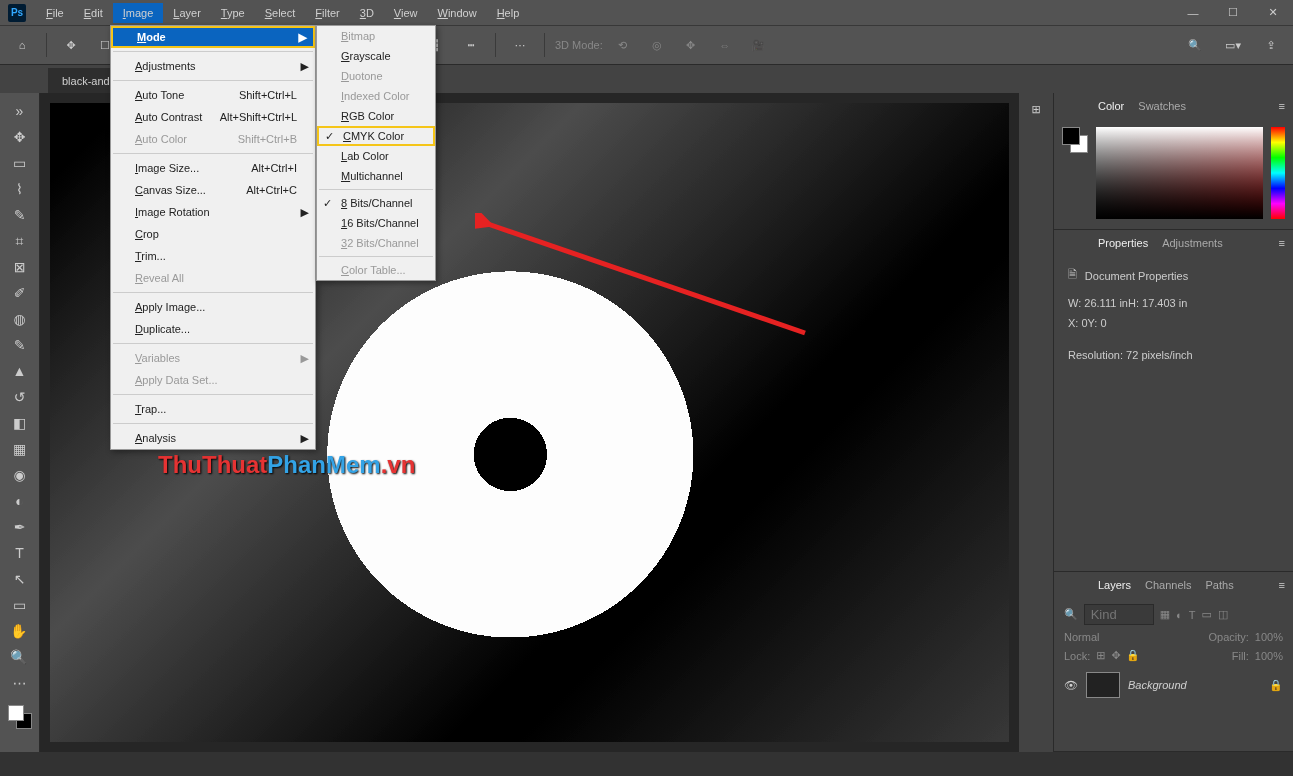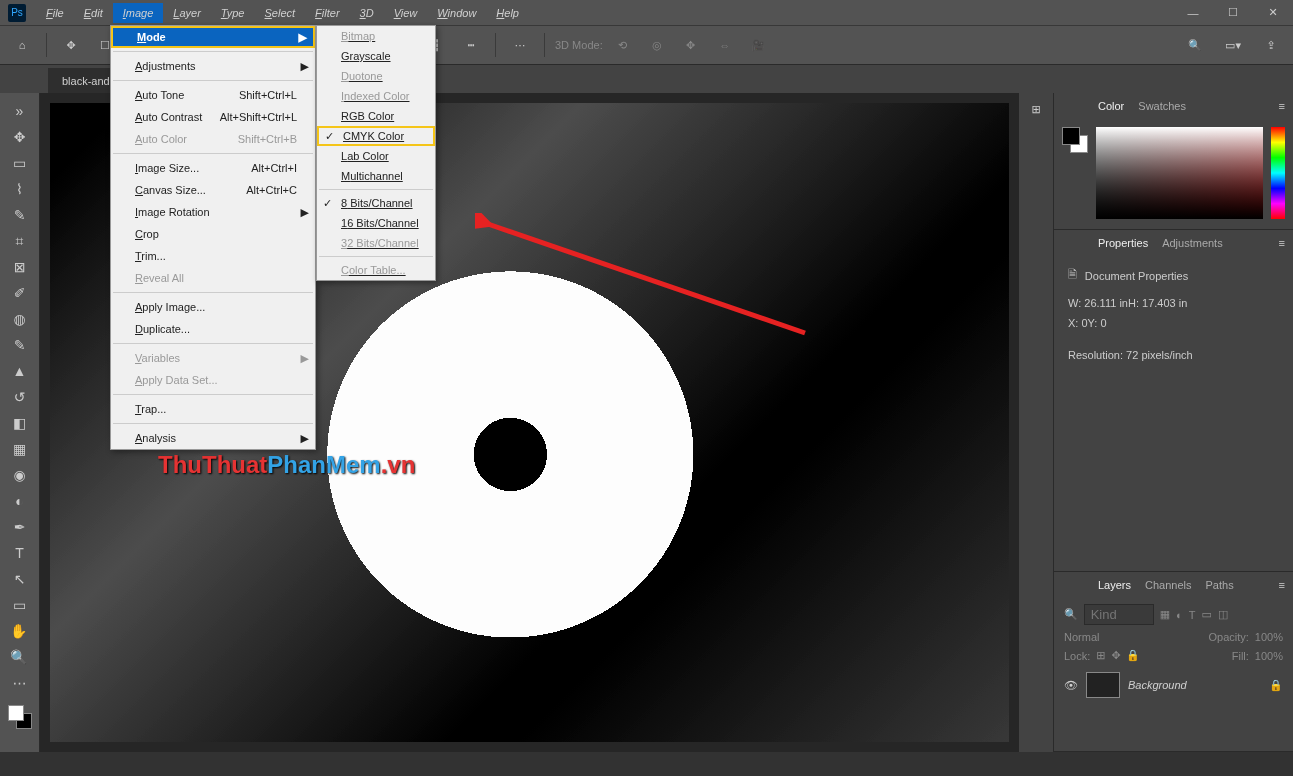--- a/index.html
+++ b/index.html
@@ -1,19 +1,19 @@
 <!DOCTYPE html>
 <html><head>
 <meta charset="utf-8">
 <style>
 * { box-sizing: border-box; margin: 0; padding: 0; font-family: 'Segoe UI', Tahoma, sans-serif; }
 body { background: #323232; color: #d0d0d0; font-size: 11px; overflow: hidden; width: 1293px; height: 776px; position: relative; }
 
 .menubar { height: 25px; background: #535353; display: flex; align-items: center; padding-left: 8px; }
-.ps-logo { width: 18px; height: 18px; background: #001c33; color: #31a8ff; font-size: 10px; font-weight: normal; display: flex; align-items: center; justify-content: center; border-radius: 2px; margin-right: 10px; }
+.ps-logo { width: 18px; height: 18px; background: #001c33; color: #31a8ff; font-size: 10px; font-weight: bold; display: flex; align-items: center; justify-content: center; border-radius: 2px; margin-right: 10px; }
 .menu-item { padding: 4px 10px; cursor: default; }
 .menu-item.active { background: #0a64bf; }
 .win-controls { margin-left: auto; display: flex; }
 .win-btn { width: 40px; height: 25px; display: flex; align-items: center; justify-content: center; color: #ccc; }
 
 .options-bar { height: 40px; background: #535353; border-top: 1px solid #383838; border-bottom: 1px solid #2a2a2a; display: flex; align-items: center; padding: 0 8px; gap: 6px; }
 .opt-btn { width: 28px; height: 28px; display: flex; align-items: center; justify-content: center; color: #ccc; }
 .opt-sep { width: 1px; height: 24px; background: #3a3a3a; margin: 0 4px; }
 .opt-right { margin-left: auto; display: flex; gap: 10px; align-items: center; }
 
@@ -34,21 +34,21 @@
 .watermark .p3 { color: #e63333; }
 .arrow { position: absolute; }
 
 .dropdown { position: absolute; top: 25px; left: 110px; width: 206px; background: #f0f0f0; color: #222; border: 1px solid #999; box-shadow: 2px 2px 6px rgba(0,0,0,.4); z-index: 20; }
 .dd-row { display: flex; align-items: center; height: 22px; padding: 0 18px 0 24px; position: relative; }
 .dd-row .sc { margin-left: auto; font-size: 11px; }
 .dd-row.disabled { color: #999; }
 .dd-row.hl { background: #0a64bf; color: #fff; border: 2px solid #f5c518; font-weight: bold; }
 .dd-row .arrow-r { position: absolute; right: 6px; }
 .dd-sep { height: 1px; background: #ccc; margin: 3px 2px; }
-.submenu { position: absolute; top: 25px; left: 316px; width: 120px; background: #f0f0f0; color: #222; border: 1px solid #999; box-shadow: 2px 2px 6px rgba(0,0,0,.4); z-index: 21; text-decoration: underline; }
+.submenu { position: absolute; top: 25px; left: 316px; width: 120px; background: #f0f0f0; color: #222; border: 1px solid #999; box-shadow: 2px 2px 6px rgba(0,0,0,.4); z-index: 21; }
 .sm-row { height: 20px; padding: 0 10px 0 24px; display: flex; align-items: center; position: relative; }
 .sm-row.disabled { color: #999; }
 .sm-row .chk { position: absolute; left: 6px; }
 .sm-row.boxed { border: 2px solid #f5c518; }
 .sm-sep { height: 1px; background: #ccc; margin: 3px 2px; }
 
 .right-panels { width: 240px; background: #535353; border-left: 1px solid #2a2a2a; display: flex; flex-direction: column; }
 .panel-mini { width: 34px; background: #434343; }
 .right-wrap { display: flex; }
 .panel { background: #434343; border-bottom: 1px solid #2a2a2a; }
@@ -74,21 +74,21 @@
 .layer-thumb { width: 34px; height: 26px; background: #222; border: 1px solid #888; }
 
 .statusbar { height: 24px; background: #535353; border-top: 1px solid #2a2a2a; display: flex; align-items: center; padding: 0 14px; font-size: 11px; gap: 20px; margin-top: 36px; }
 .u { text-decoration: underline; }
 </style>
 </head>
 <body>
 
 <div class="menubar">
   <div class="ps-logo">Ps</div>
-  <div id="menubar-items" style="display: flex; font-style: italic;">
+  <div id="menubar-items" style="display: flex;">
       <div class="menu-item"><span class="u">F</span>ile</div>
       <div class="menu-item"><span class="u">E</span>dit</div>
       <div class="menu-item active"><span class="u">I</span>mage</div>
       <div class="menu-item"><span class="u">L</span>ayer</div>
       <div class="menu-item"><span class="u">T</span>ype</div>
       <div class="menu-item"><span class="u">S</span>elect</div>
       <div class="menu-item"><span class="u">F</span>ilter</div>
       <div class="menu-item"><span class="u">3</span>D</div>
       <div class="menu-item"><span class="u">V</span>iew</div>
       <div class="menu-item"><span class="u">W</span>indow</div>

